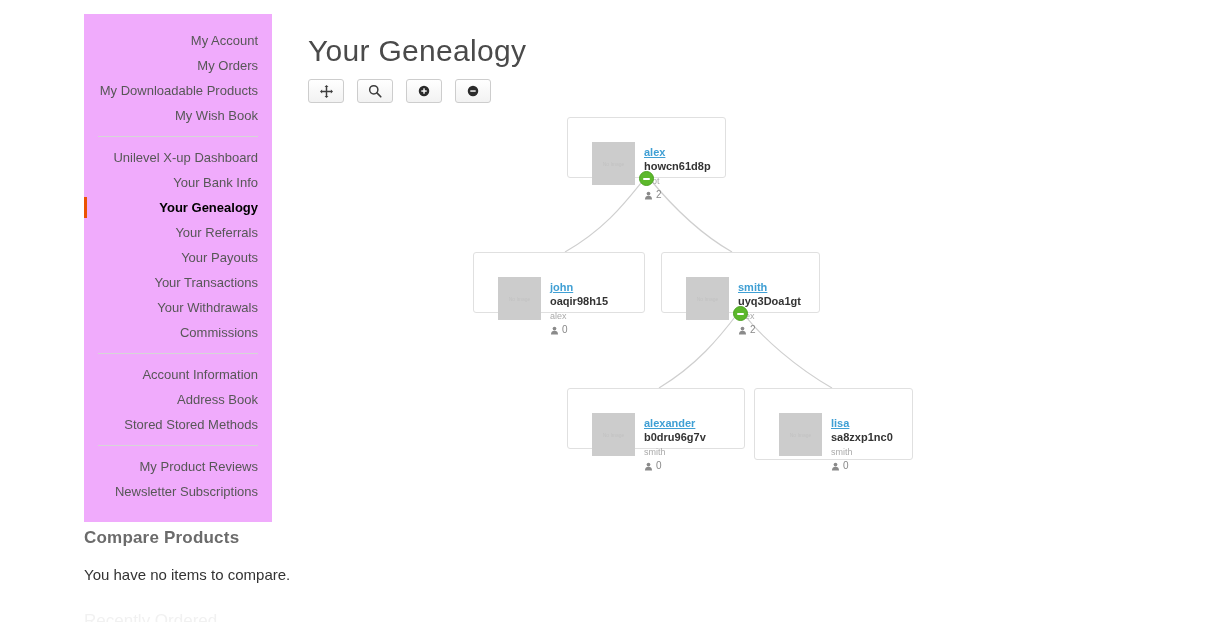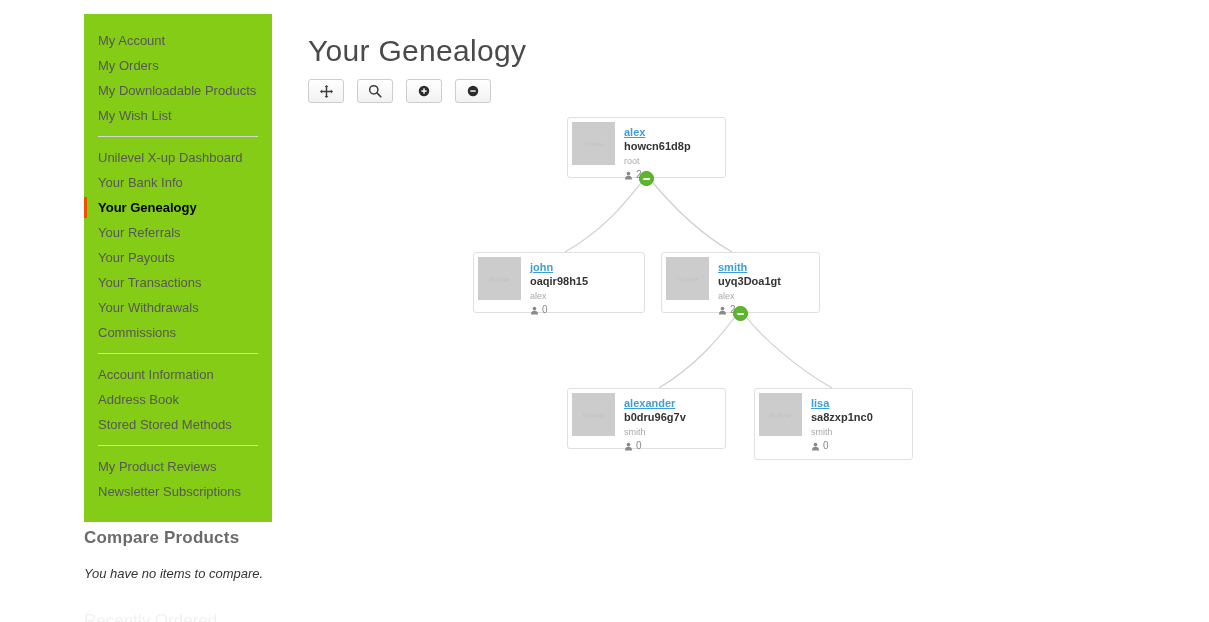--- a/index.html
+++ b/index.html
@@ -18,23 +18,24 @@
     height: 622px;
     overflow: hidden;
   }
 
   
   .sidebar {
     position: absolute;
     left: 84px;
     top: 14px;
     width: 188px;
-    background: #84cc16;
+    background: #f0abfc;
     padding: 14px 0 18px 0;
     box-sizing: border-box;
+    text-align: right;
   }
   .nav-group {
     padding: 0 0 0 0;
   }
   .nav-item {
     position: relative;
     font-size: 13px;
     line-height: 1;
     color: #575757;
     padding: 6px 14px 6px 14px;
@@ -69,24 +70,23 @@
     left: 84px;
     width: 270px;
   }
   .block-title {
     font-size: 17px;
     font-weight: 700;
     color: #6b6b6b;
     letter-spacing: .2px;
   }
   .block-text {
-    font-size: 13px;
+    font-size: 15px;
     color: #333333;
     margin-top: 18px;
-    font-style: italic;
   }
   .block-faint {
     font-size: 17px;
     font-weight: 300;
     color: #f1f1f1;
   }
 
   
   .main {
     position: absolute;
@@ -143,21 +143,21 @@
     height: 622px;
     pointer-events: none;
   }
   .node {
     position: absolute;
     background: #ffffff;
     border: 1px solid #e0e0e0;
     border-radius: 3px;
     box-sizing: border-box;
     display: flex;
-    padding: 4px;
+    padding: 24px;
     box-shadow: 0 0 0 0 rgba(0,0,0,0);
   }
   .node-thumb {
     width: 43px;
     height: 43px;
     background: #cccccc;
     flex: 0 0 43px;
     position: relative;
     overflow: hidden;
   }
@@ -237,21 +237,21 @@
       <div class="nav-item">
         <span class="nav-label">My Account</span>
       </div>
       <div class="nav-item">
         <span class="nav-label">My Orders</span>
       </div>
       <div class="nav-item">
         <span class="nav-label">My Downloadable Products</span>
       </div>
       <div class="nav-item">
-        <span class="nav-label">My Wish List</span>
+        <span class="nav-label">My Wish Book</span>
       </div>
     </div>
 
     <div class="nav-sep"></div>
 
     <div class="nav-group">
       <div class="nav-item">
         <span class="nav-label">Unilevel X-up Dashboard</span>
       </div>
       <div class="nav-item">
@@ -431,21 +431,21 @@
             </span>
             <span>2</span>
           </div>
         </div>
       </div>
 
       <div class="toggle" style="left:426px; top:306px;">
         <span class="bar"></span>
       </div>
 
-      <div class="node" style="left:260px; top:388px; width:159px; height:61px;">
+      <div class="node" style="left:260px; top:388px; width:178px; height:61px;">
         <div class="node-thumb">
           <span class="alt">No Image</span>
         </div>
         <div class="node-info">
           <a class="node-name">alexander</a>
           <div class="node-code">b0dru96g7v</div>
           <div class="node-parent">smith</div>
           <div class="node-count">
             <span>
               <svg width="9" height="9" viewBox="0 0 16 16">

